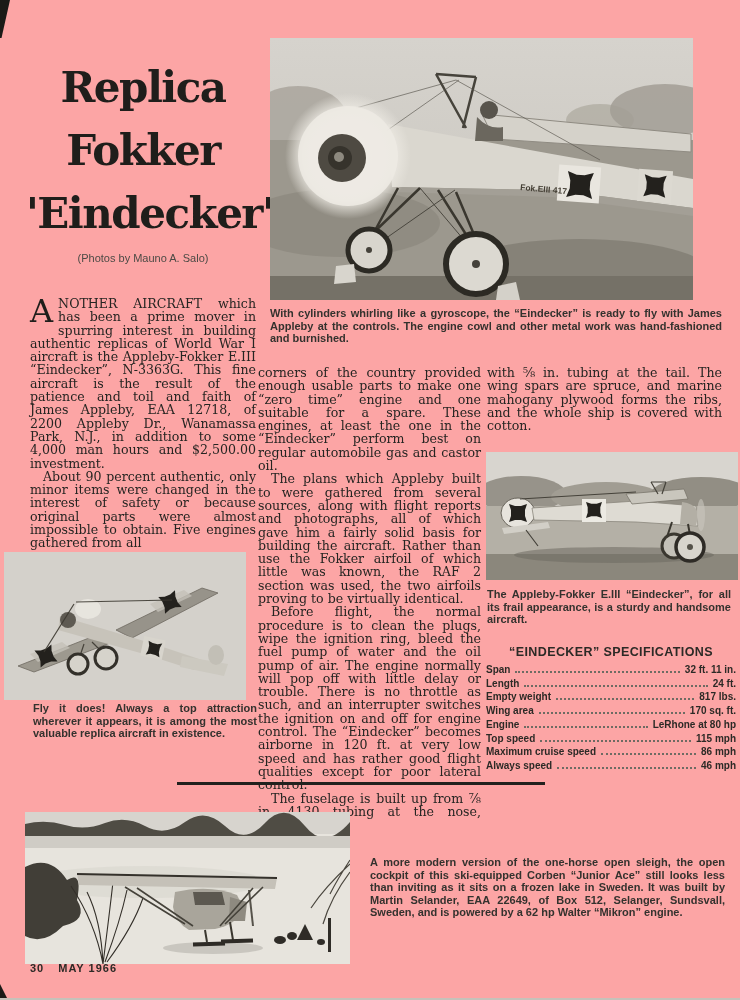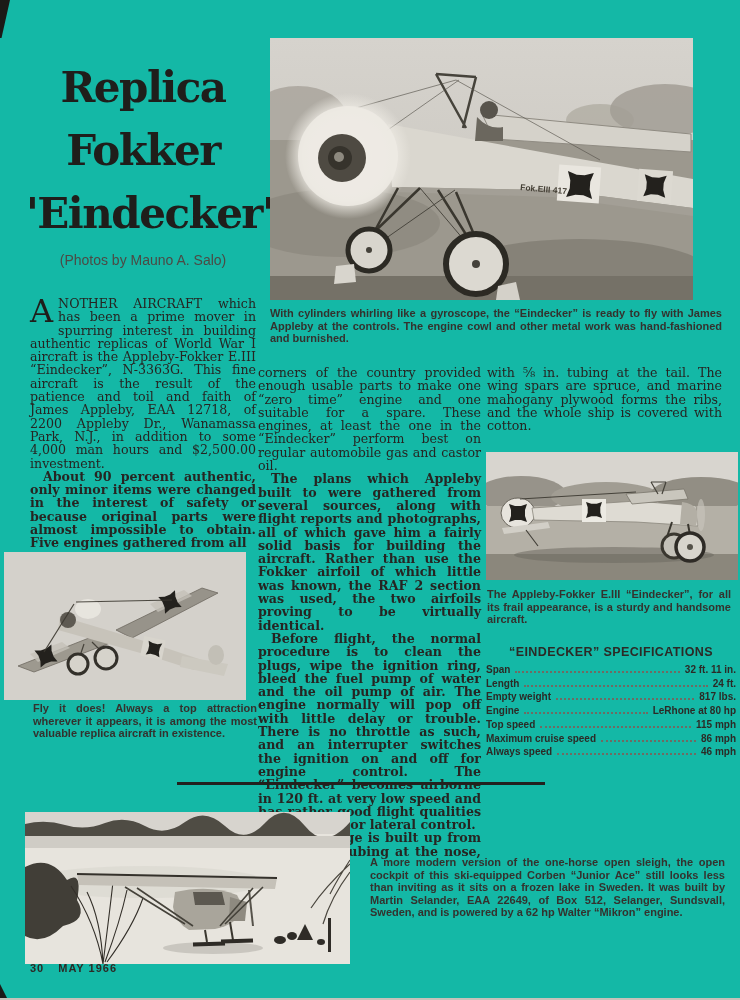--- a/index.html
+++ b/index.html
@@ -1,35 +1,35 @@
 <!DOCTYPE html>
 <html><head>
 <meta charset="utf-8">
 <style>
   html,body { margin:0; padding:0; background:#9b9891; }
   .page {
     position:relative; width:740px; height:1000px; margin:0 auto;
-    background:#14b8a6; overflow:hidden;
+    background:#fca5a5; overflow:hidden;
     font-family:"DejaVu Serif", serif; color:#262522;
   }
   
   .mark-tl { position:absolute; left:0; top:0; width:10px; height:38px;
     background:#1b1a17; clip-path:polygon(0 0,100% 0,15% 100%,0 100%); }
   .mark-bl { position:absolute; left:0; bottom:0; width:8px; height:16px;
     background:#1b1a17; clip-path:polygon(0 0,100% 100%,0 100%); }
   .edge-bottom { position:absolute; left:0; bottom:0; width:100%; height:2px; background:#c6c2ba; }
 
   .title-block {
     position:absolute; left:26px; top:56px; width:234px; text-align:center;
     font-weight:bold; font-size:42px; line-height:63px; letter-spacing:-1.5px;
     color:#1f1e1b;
   }
   .photo-credit {
     position:absolute; left:26px; top:252px; width:234px; text-align:center;
-    font-family:"Liberation Sans", sans-serif; font-size:14px; color:#4c4a45;
+    font-family:"Liberation Sans", sans-serif; font-size:11px; color:#4c4a45;
   }
 
   .photo { position:absolute; overflow:hidden; }
   .photo svg { display:block; width:100%; height:100%; }
   #photo-main   { left:270px; top:38px;  width:423px; height:262px; }
   #photo-flight { left:4px;   top:552px; width:242px; height:148px; }
   #photo-side   { left:486px; top:452px; width:252px; height:128px; }
   #photo-ski    { left:25px;  top:812px; width:325px; height:152px; }
 
   .caption {
@@ -39,21 +39,21 @@
   #caption-main   { left:270px; top:307px; width:452px; }
   #caption-flight { left:33px;  top:702px; width:224px; }
   #caption-side   { left:487px; top:588px; width:244px; }
   #caption-ski    { left:370px; top:856px; width:355px; }
 
   .bodycol { position:absolute; font-size:12.6px; line-height:13.3px; text-align:justify; }
   #col-left  { left:30px;  top:297px; width:226px; }
   #col-mid   { left:258px; top:366px; width:223px; }
   #col-right { left:487px; top:366px; width:235px; }
   .bodycol p { margin:0; }
-  .bodycol p.indent { text-indent:13px;font-weight:bold; }
+  .bodycol p.indent { text-indent:13px; }
   .dropcap { float:left; font-size:32px; line-height:26px; padding:1px 5px 0 0; color:#1f1e1b; }
 
   #specs {
     position:absolute; left:486px; top:645px; width:250px;
     font-family:"Liberation Sans", sans-serif; font-weight:bold; color:#2c2a26;
   }
   .specs-title { font-size:12.5px; text-align:center; letter-spacing:0.4px; margin-bottom:4px; }
   .spec-row { display:flex; align-items:baseline; font-size:10px; line-height:13.7px; }
   .spec-dots { flex:1; border-bottom:2px dotted #6e6b63; margin:0 5px 3px 5px; min-width:8px; }
   .spec-value { white-space:nowrap; }
@@ -232,20 +232,25 @@
         <span class="spec-label">Length</span>
         <span class="spec-dots"></span>
         <span class="spec-value">24 ft.</span>
       </div>
     <div class="spec-row">
         <span class="spec-label">Empty weight</span>
         <span class="spec-dots"></span>
         <span class="spec-value">817 lbs.</span>
       </div>
     <div class="spec-row">
+        <span class="spec-label">Wing area</span>
+        <span class="spec-dots"></span>
+        <span class="spec-value">170 sq. ft.</span>
+      </div>
+    <div class="spec-row">
         <span class="spec-label">Engine</span>
         <span class="spec-dots"></span>
         <span class="spec-value">LeRhone at 80 hp</span>
       </div>
     <div class="spec-row">
         <span class="spec-label">Top speed</span>
         <span class="spec-dots"></span>
         <span class="spec-value">115 mph</span>
       </div>
     <div class="spec-row">

